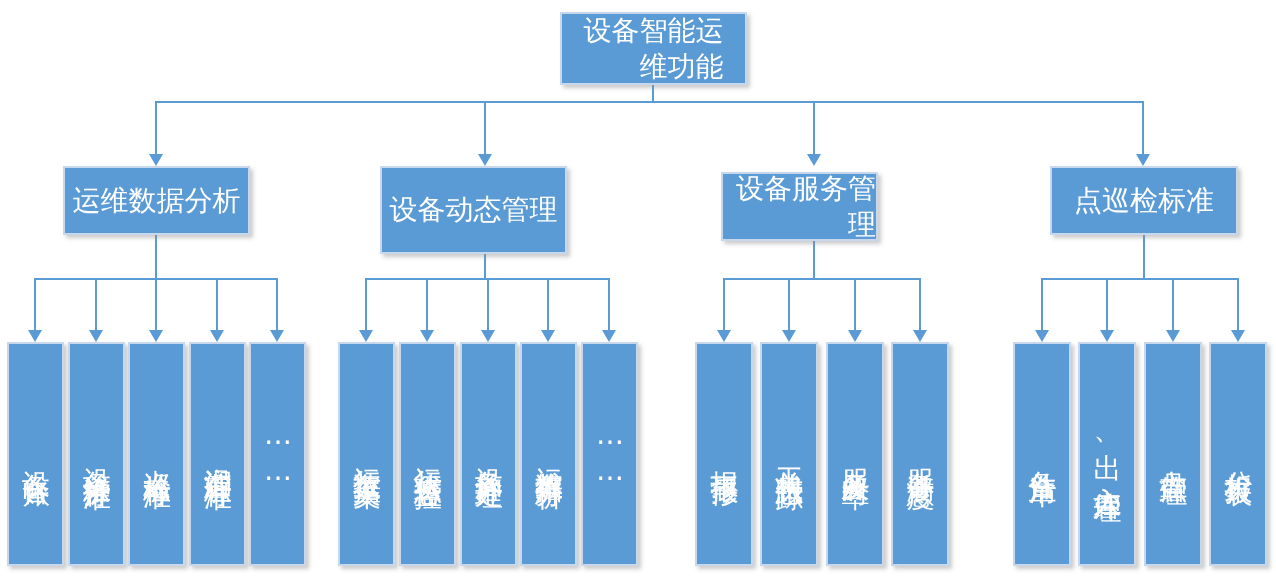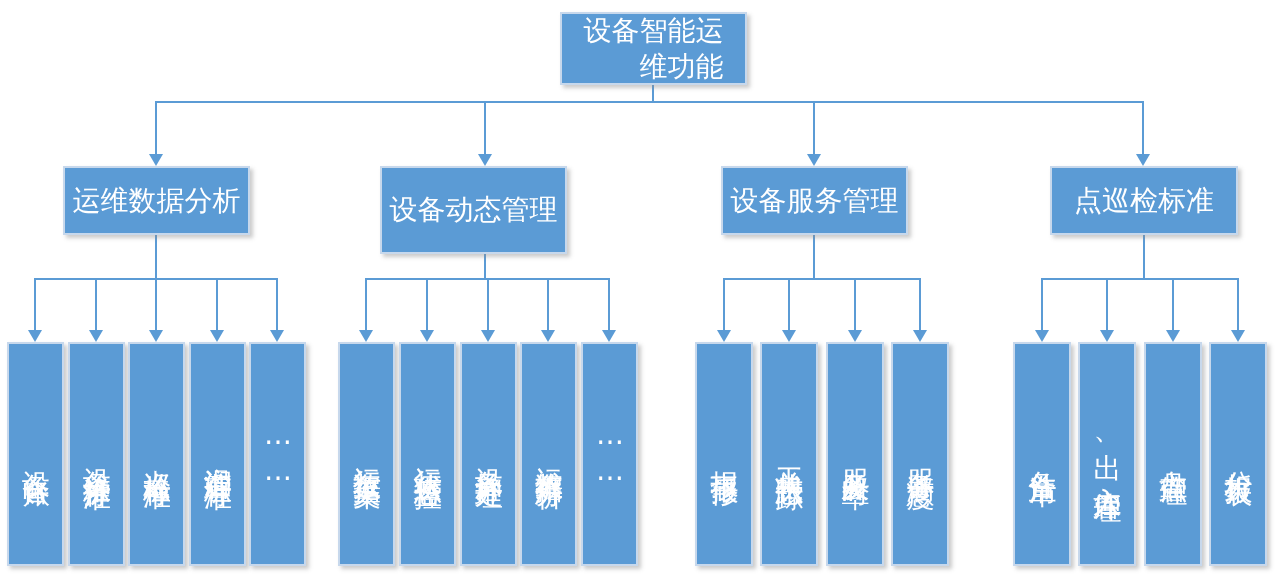--- a/index.html
+++ b/index.html
@@ -100,21 +100,21 @@
     <span class="root-label">设备智能运
 维功能</span>
   </div>
 
   <div class="node" style="left:63px;top:166px;width:187px;height:69px">
     <span class="branch-label">运维数据分析</span>
   </div>
   <div class="node" style="left:380px;top:166px;width:187px;height:88px">
     <span class="branch-label">设备动态管理</span>
   </div>
-  <div class="node" style="left:721px;top:166px;width:187px;height:69px">
+  <div class="node" style="left:721px;top:172px;width:157px;height:69px">
     <span class="branch-label">设备服务管理</span>
   </div>
   <div class="node" style="left:1050px;top:166px;width:188px;height:69px">
     <span class="branch-label">点巡检标准</span>
   </div>
 
   <div class="node leaf" style="left:7px;top:342px;width:57px;height:224px">
       <span>设备台账</span>
     </div>
   <div class="node leaf" style="left:68px;top:342px;width:57px;height:224px">

